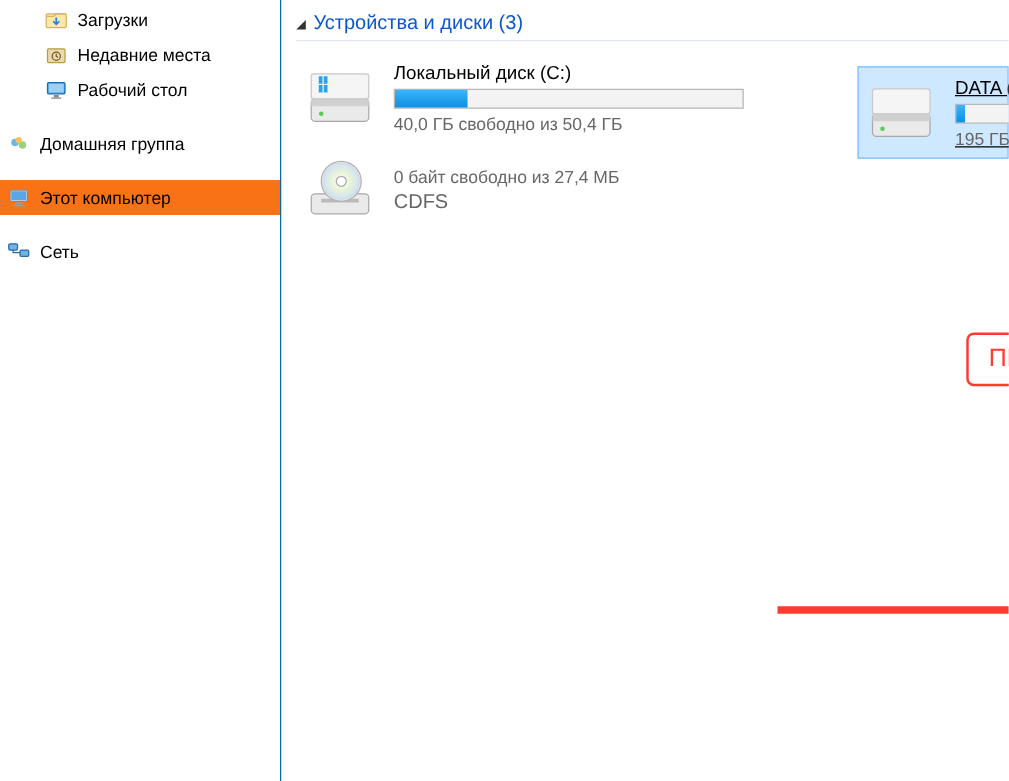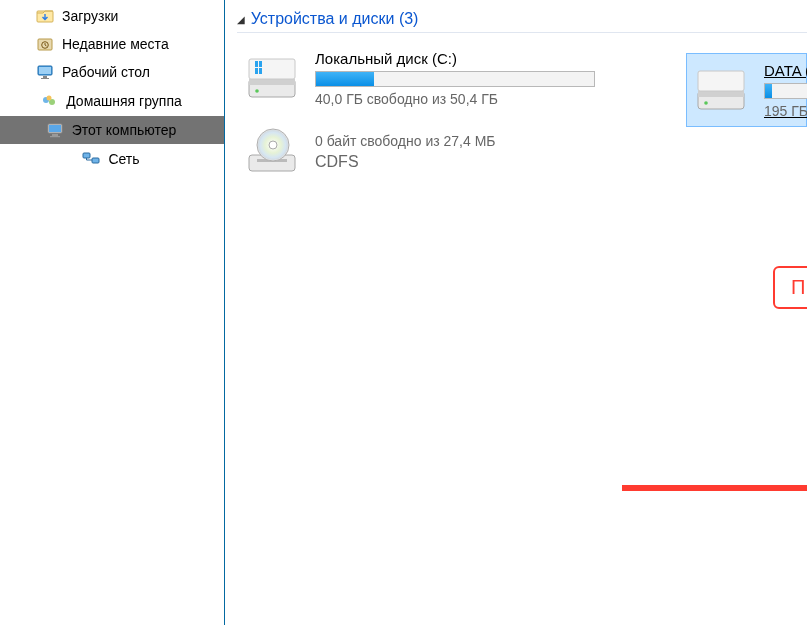--- a/index.html
+++ b/index.html
@@ -21,25 +21,24 @@
     padding-top: 2px;
   }
   .tree-item {
     display: flex;
     align-items: center;
     padding: 5px 8px 5px 18px;
     cursor: pointer;
     gap: 8px;
   }
   .tree-item.selected {
-    background: #737373;
+    background: #f97316;
   }
   .tree-item.group {
-    margin-top: 1px;
-    justify-content: center;
+    margin-top: 15px;
   }
   .tree-item.header {
     padding-left: 6px;
   }
   .tree-item.indent { padding-left: 36px; }
   .icon16 { width: 18px; height: 18px; display: inline-flex; align-items: center; justify-content: center; flex-shrink: 0; }
   .main {
     flex: 1;
     padding: 6px 0 0 12px;
     position: relative;

